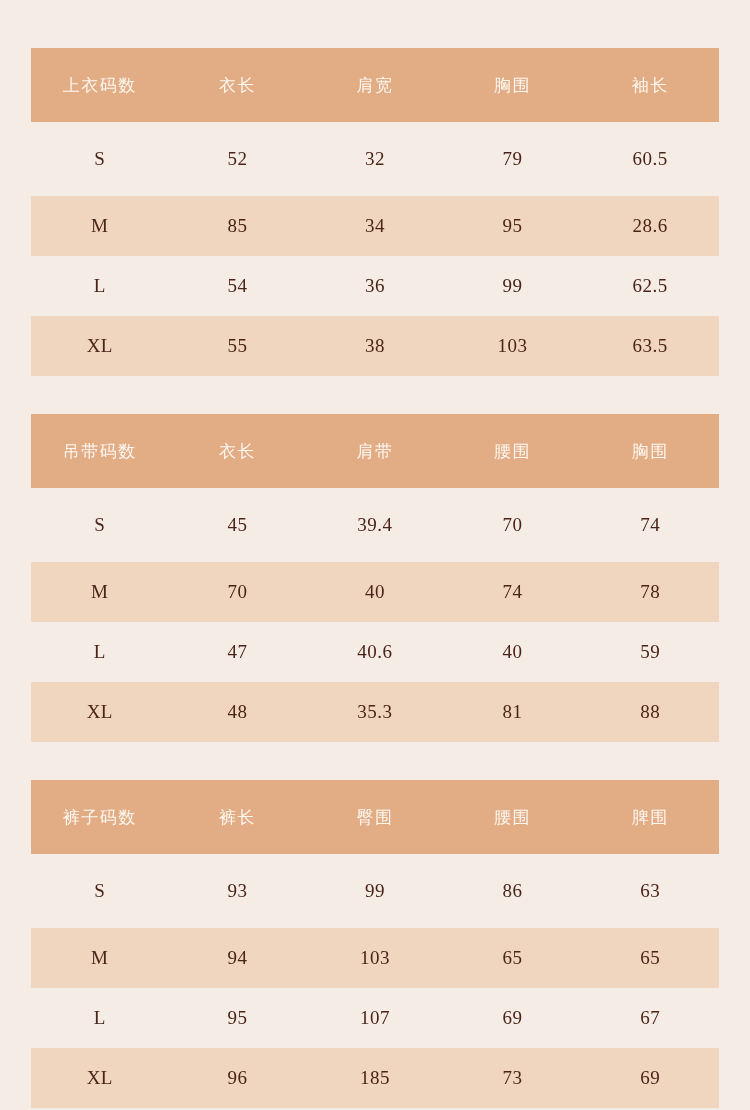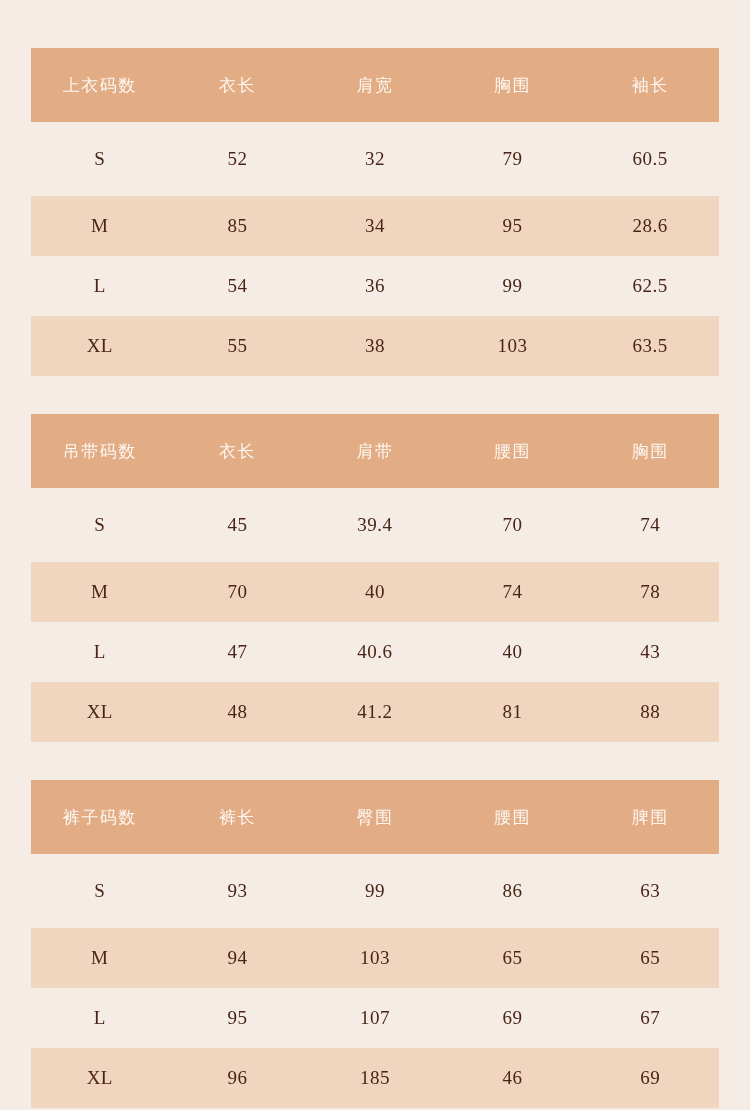--- a/index.html
+++ b/index.html
@@ -166,26 +166,26 @@
             <td>70</td>
             <td>40</td>
             <td>74</td>
             <td>78</td>
           </tr>
           <tr class="row-light">
             <td>L</td>
             <td>47</td>
             <td>40.6</td>
             <td>40</td>
-            <td>43</td>
+            <td>59</td>
           </tr>
           <tr class="row-tint">
             <td>XL</td>
             <td>48</td>
-            <td>41.2</td>
+            <td>35.3</td>
             <td>81</td>
             <td>88</td>
           </tr>
         </tbody>
       </table>
       <table class="size-table">
         <colgroup>
           <col>
           <col>
           <col>
@@ -220,19 +220,19 @@
             <td>L</td>
             <td>95</td>
             <td>107</td>
             <td>69</td>
             <td>67</td>
           </tr>
           <tr class="row-tint">
             <td>XL</td>
             <td>96</td>
             <td>185</td>
-            <td>46</td>
+            <td>73</td>
             <td>69</td>
           </tr>
         </tbody>
       </table>
     </div>
 </div>
 
 </body></html>

